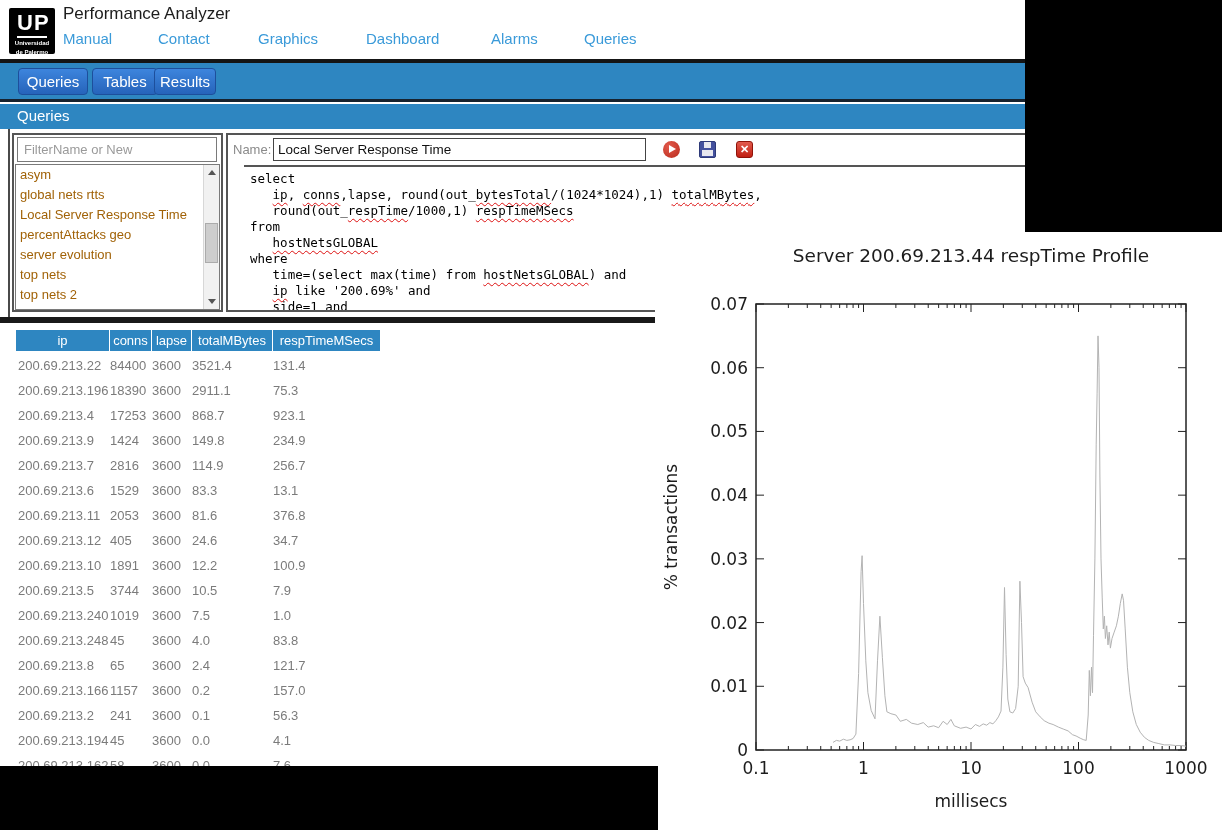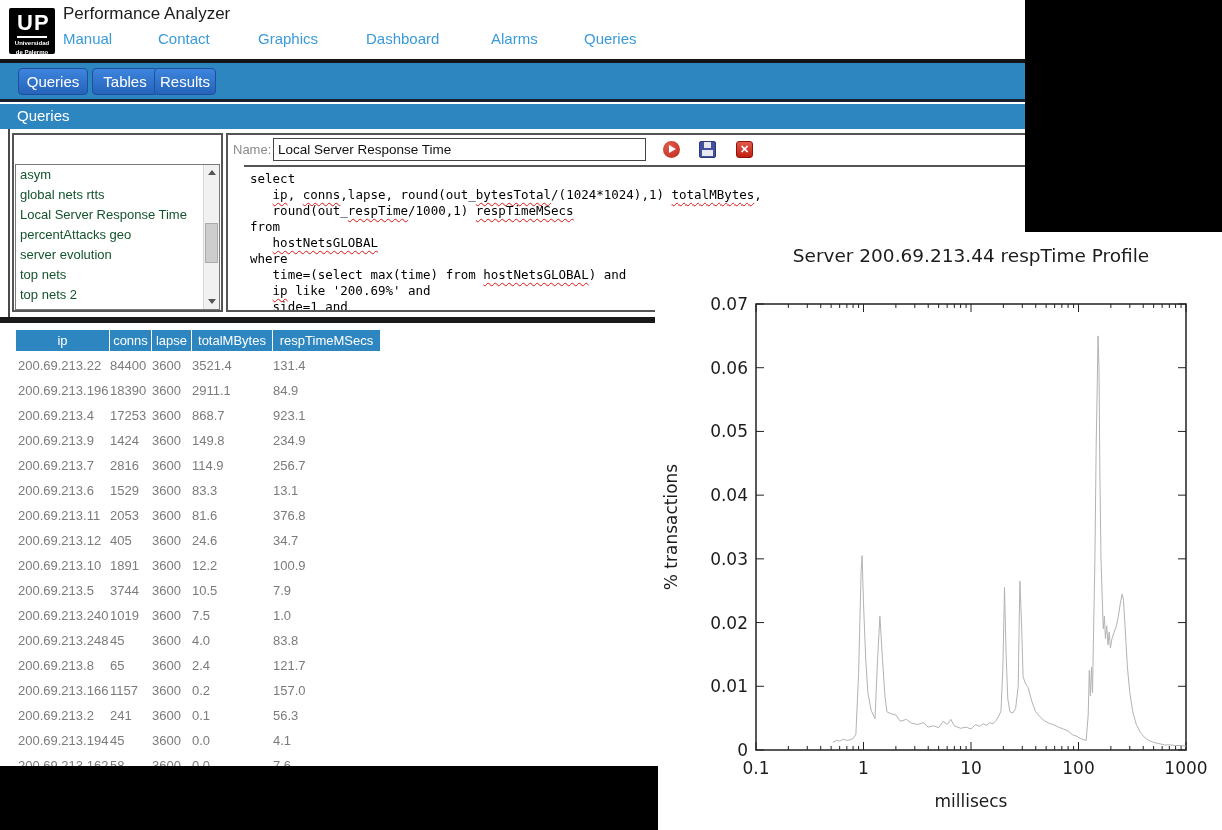--- a/index.html
+++ b/index.html
@@ -31,21 +31,21 @@
 
   
   .querysection{position:absolute;left:8px;top:129px;width:1206px;height:188px;background:#fff;
                 border-left:2px solid #4a4a4a;border-right:2px solid #4a4a4a;}
   .leftpane{position:absolute;left:12px;top:133px;width:211px;height:179px;border:2px solid #555;background:#fff;}
   .filter-input{position:absolute;left:17px;top:137px;width:200px;height:25px;border:1px solid #7a7a7a;
                 font-size:13px;padding:0 6px;color:#222;font-family:"Liberation Sans",sans-serif;}
   .filter-input::placeholder{color:#9a9a9a;}
   .listbox{position:absolute;left:15px;top:164px;width:205px;height:146px;border:1px solid #7a7a7a;background:#fff;}
   .listitems{position:absolute;left:0;top:0;right:16px;bottom:0;overflow:hidden;}
-  .listitems .li{height:20px;line-height:20px;padding-left:4px;font-size:13px;color:#14532d;cursor:pointer;white-space:nowrap;}
+  .listitems .li{height:20px;line-height:20px;padding-left:4px;font-size:13px;color:#a16207;cursor:pointer;white-space:nowrap;}
   .vscroll{position:absolute;right:0;top:0;width:16px;height:100%;background:#f1f1f1;border-left:1px solid #d7d7d7;}
   .varrow{position:absolute;left:0;width:15px;height:15px;background:#f1f1f1;cursor:pointer;}
   .varrow.up{top:0;} .varrow.down{bottom:0;}
   .varrow:before{content:"";position:absolute;left:4px;border-left:4px solid transparent;border-right:4px solid transparent;}
   .varrow.up:before{top:5px;border-bottom:5px solid #555;}
   .varrow.down:before{bottom:5px;border-top:5px solid #555;}
   .vthumb{position:absolute;left:1px;top:58px;width:13px;height:40px;background:#cdcdcd;border:1px solid #ababab;cursor:grab;}
 
   .rightpane{position:absolute;left:226px;top:133px;width:988px;height:179px;border:2px solid #555;background:#fff;}
   .namelabel{position:absolute;left:233px;top:142px;font-size:13px;color:#8a8a8a;}
@@ -112,20 +112,21 @@
     <div class="tabbtn t0">Queries</div>
     <div class="tabbtn t1">Tables</div>
     <div class="tabbtn t2">Results</div>
   </div>
   <div class="panelheader">
     <span>Queries</span>
   </div>
 
   <div class="querysection"></div>
   <div class="leftpane"></div>
+  <input class="filter-input" placeholder="FilterName or New" style="">
   <div class="listbox">
     <div class="listitems" id="querylist">
         <div class="li">asym</div>
         <div class="li">global nets rtts</div>
         <div class="li">Local Server Response Time</div>
         <div class="li">percentAttacks geo</div>
         <div class="li">server evolution</div>
         <div class="li">top nets</div>
         <div class="li">top nets 2</div>
       </div>
@@ -157,21 +158,21 @@
         <span class="c1">84400</span>
         <span class="c2">3600</span>
         <span class="c3">3521.4</span>
         <span class="c4">131.4</span>
       </div>
       <div class="trow" style="top: 378px;">
         <span class="c0">200.69.213.196</span>
         <span class="c1">18390</span>
         <span class="c2">3600</span>
         <span class="c3">2911.1</span>
-        <span class="c4">84.9</span>
+        <span class="c4">75.3</span>
       </div>
       <div class="trow" style="top: 403px;">
         <span class="c0">200.69.213.4</span>
         <span class="c1">17253</span>
         <span class="c2">3600</span>
         <span class="c3">868.7</span>
         <span class="c4">923.1</span>
       </div>
       <div class="trow" style="top: 428px;">
         <span class="c0">200.69.213.9</span>

